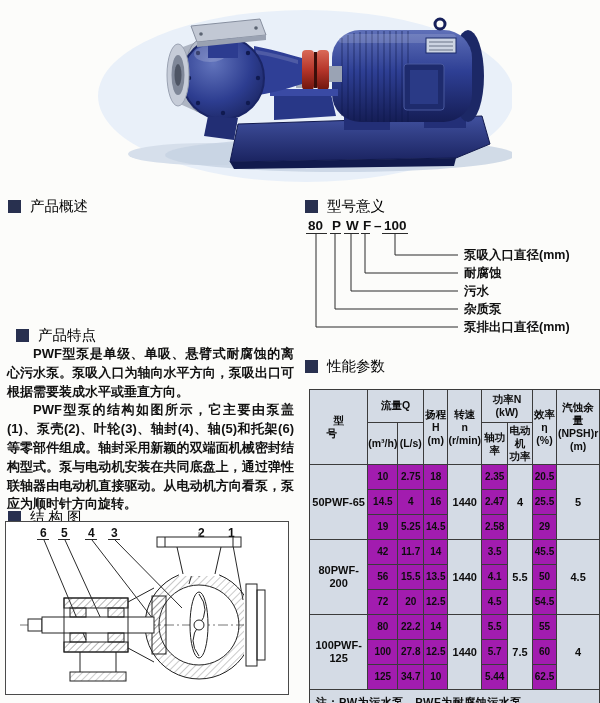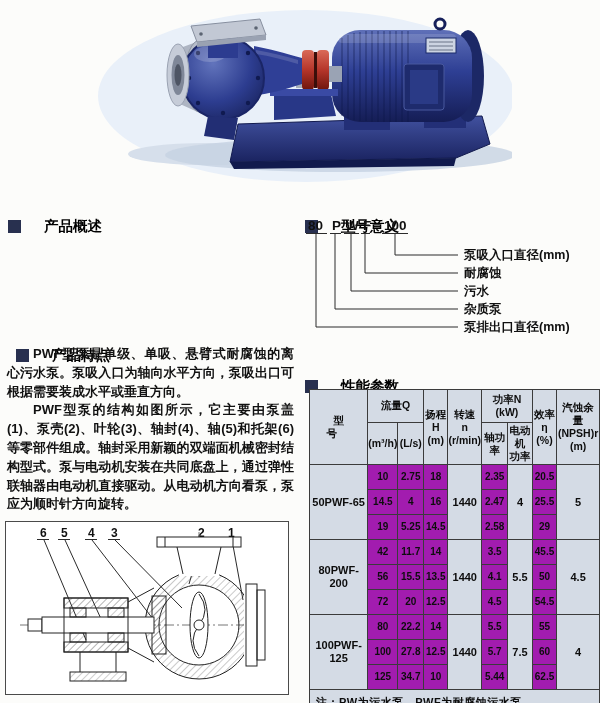--- a/index.html
+++ b/index.html
@@ -1,20 +1,20 @@
 <!DOCTYPE html>
 <html><head>
 <meta charset="utf-8">
 <style>
   html,body{margin:0;padding:0;}
   body{width:600px;height:703px;font-family:"Liberation Sans","DejaVu Sans",sans-serif;}
   #page{position:relative;width:600px;height:703px;background:#fcfcfa;overflow:hidden;color:#141414;}
 
   
-  .sec-title{position:absolute;display:flex;align-items:center;gap:23px;font-size:14.5px;font-weight:bold;color:#000;margin-top:20px;}
+  .sec-title{position:absolute;display:flex;align-items:center;gap:9px;font-size:14.5px;font-weight:normal;color:#000;}
   .sq{width:13px;height:13px;background:#28304f;flex:0 0 auto;}
 
   
   .para-block{position:absolute;left:7px;width:287px;}
   .para-block p{margin:0;font-size:13px;line-height:18.8px;text-align:justify;text-indent:2em;font-weight:600;color:#111;}
 
   
   #photo{position:absolute;left:88px;top:4px;width:424px;height:188px;}
 
   

